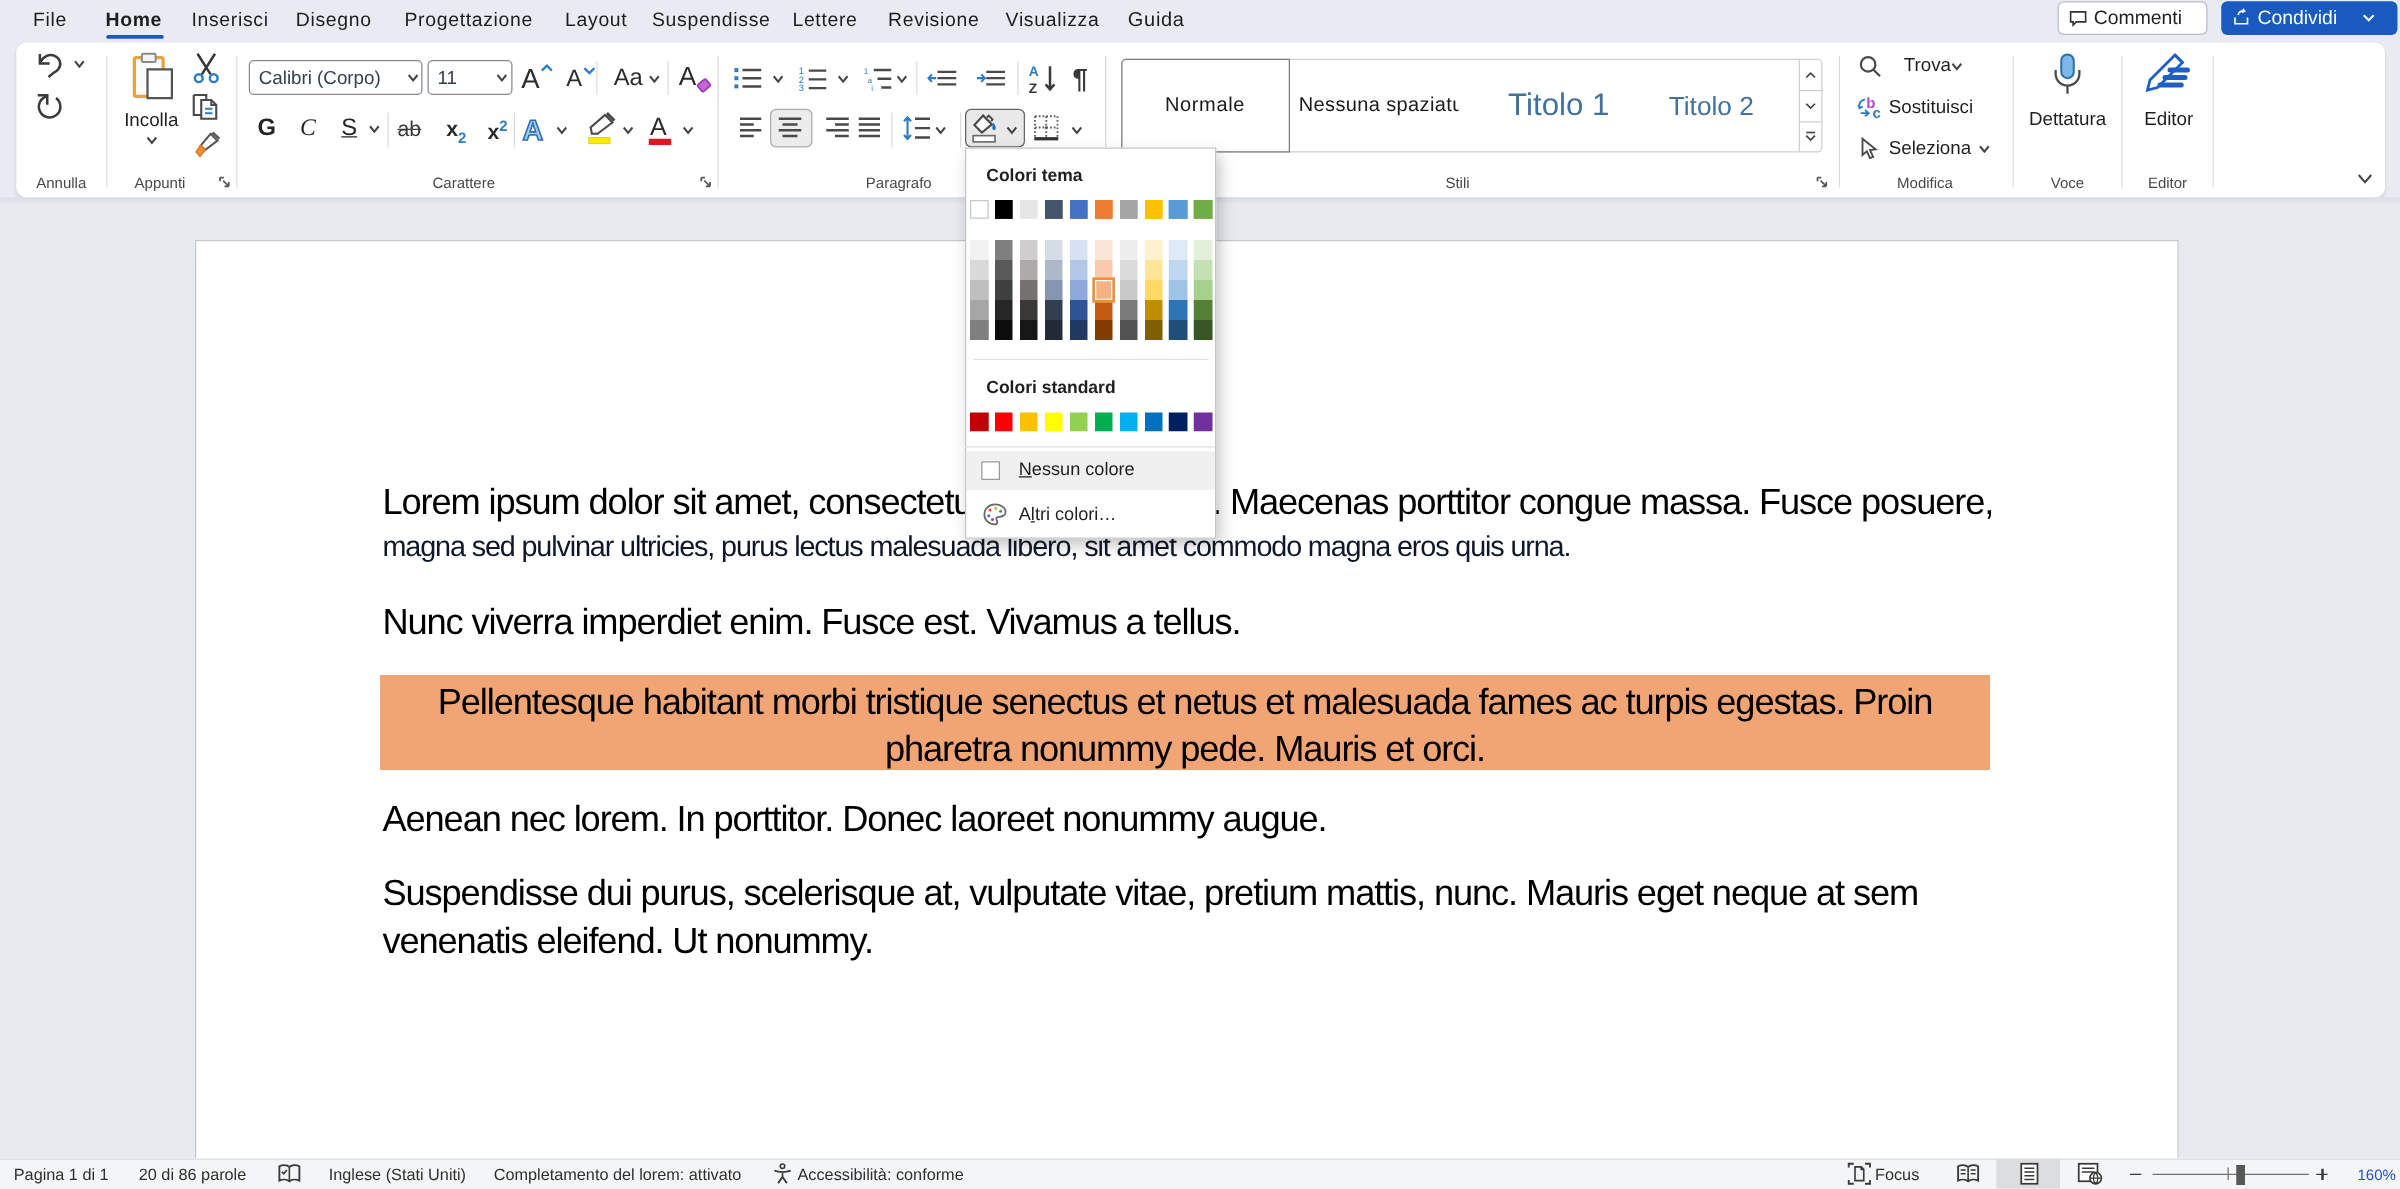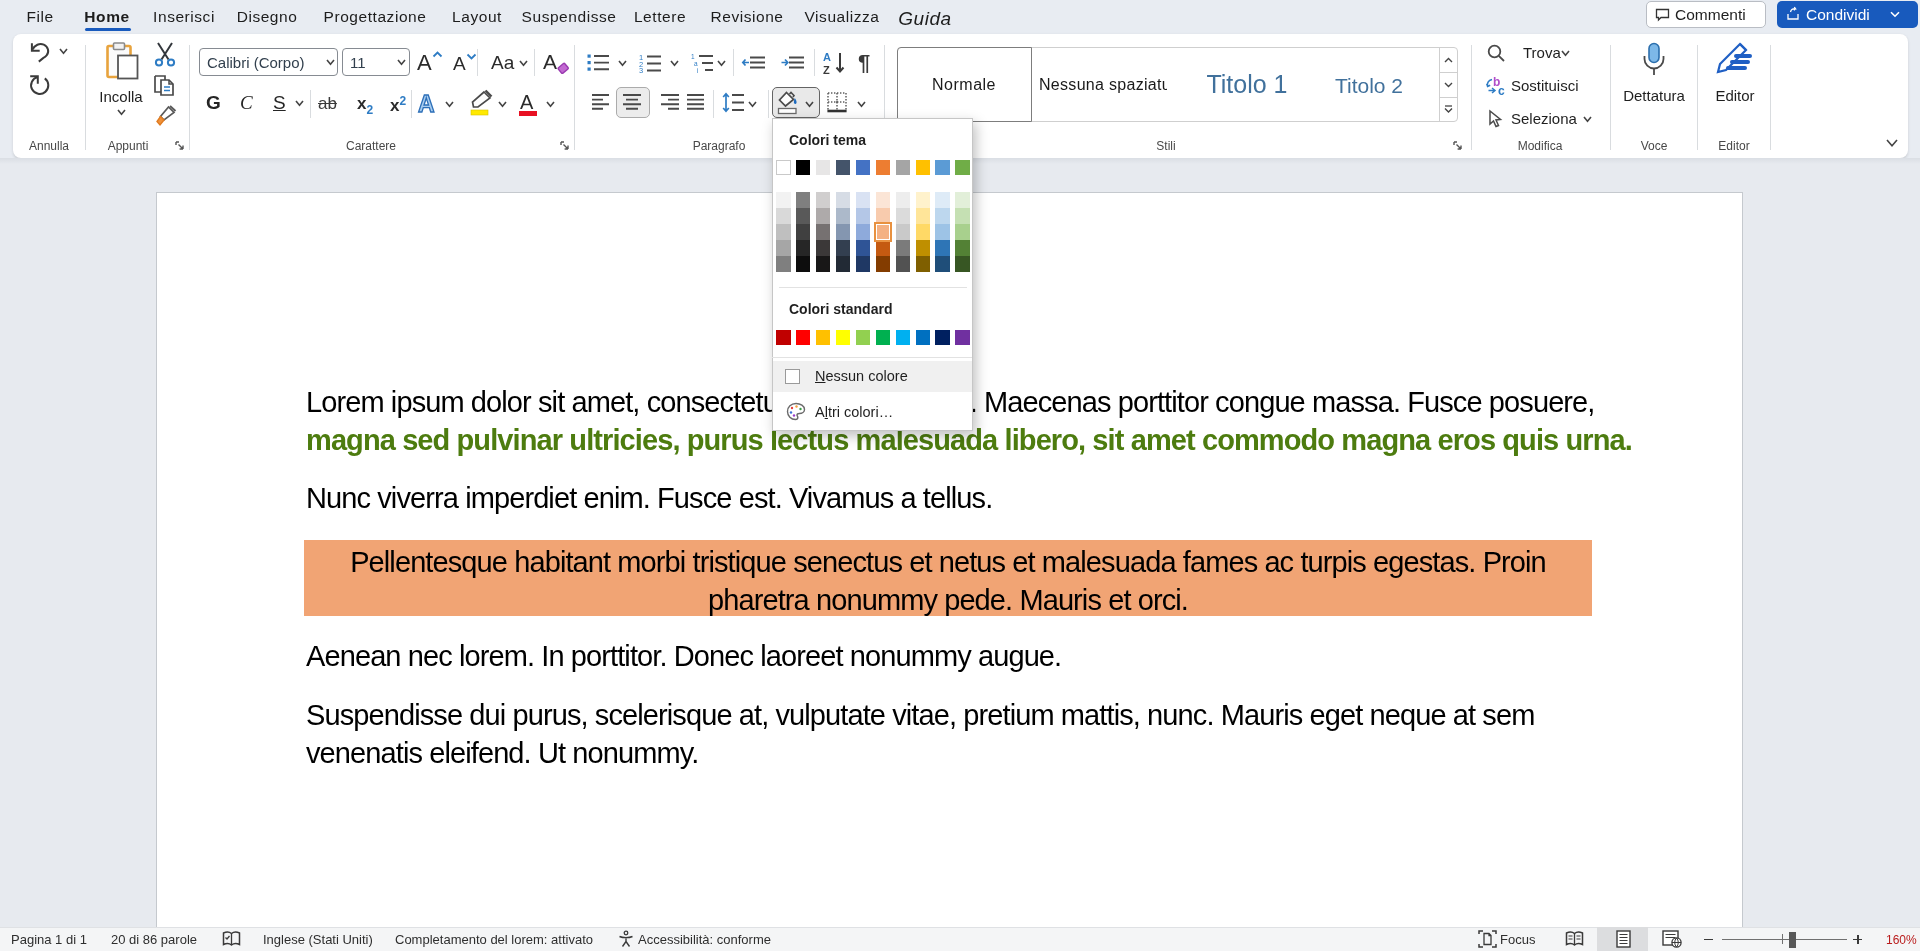--- a/index.html
+++ b/index.html
@@ -16,21 +16,21 @@
 <div class="abs nw" style="left:40px;top:8px;transform:translateX(-50%);font-size:15.5px;letter-spacing:0.55px;color:#1d1d1d;">File</div>
 <div class="abs nw" style="left:107px;top:8px;transform:translateX(-50%);font-size:15.5px;letter-spacing:0.55px;color:#1d1d1d;font-weight:bold;">Home</div>
 <div class="abs nw" style="left:184px;top:8px;transform:translateX(-50%);font-size:15.5px;letter-spacing:0.55px;color:#1d1d1d;">Inserisci</div>
 <div class="abs nw" style="left:267px;top:8px;transform:translateX(-50%);font-size:15.5px;letter-spacing:0.55px;color:#1d1d1d;">Disegno</div>
 <div class="abs nw" style="left:375px;top:8px;transform:translateX(-50%);font-size:15.5px;letter-spacing:0.55px;color:#1d1d1d;">Progettazione</div>
 <div class="abs nw" style="left:477px;top:8px;transform:translateX(-50%);font-size:15.5px;letter-spacing:0.55px;color:#1d1d1d;">Layout</div>
 <div class="abs nw" style="left:569px;top:8px;transform:translateX(-50%);font-size:15.5px;letter-spacing:0.55px;color:#1d1d1d;">Suspendisse</div>
 <div class="abs nw" style="left:660px;top:8px;transform:translateX(-50%);font-size:15.5px;letter-spacing:0.55px;color:#1d1d1d;">Lettere</div>
 <div class="abs nw" style="left:747px;top:8px;transform:translateX(-50%);font-size:15.5px;letter-spacing:0.55px;color:#1d1d1d;">Revisione</div>
 <div class="abs nw" style="left:842px;top:8px;transform:translateX(-50%);font-size:15.5px;letter-spacing:0.55px;color:#1d1d1d;">Visualizza</div>
-<div class="abs nw" style="left:925px;top:8px;transform:translateX(-50%);font-size:19px;letter-spacing:0.55px;color:#1d1d1d;font-style:italic;">Guida</div>
+<div class="abs nw" style="left:925px;top:8px;transform:translateX(-50%);font-size:16px;letter-spacing:0.55px;color:#1d1d1d;">Guida</div>
 <div class="abs" style="left:85px;top:28px;width:46px;height:3.4px;background:#185abd;border-radius:2px;"></div>
 <div class="abs" style="left:1646px;top:1px;width:120px;height:27px;background:#fff;border:1px solid #b9bdc4;border-radius:5px;"></div>
 <svg class="abs" style="left:1655px;top:6.5px" width="15" height="15" viewBox="0 0 15 15">
     <path d="M1.5 2.5 h12 v8 h-7.5 l-2.5 2.5 v-2.5 h-2 z" fill="none" stroke="#333" stroke-width="1.3"></path>
   </svg>
 <div class="abs nw" style="left:1675px;top:6px;font-size:15.5px;color:#1f1f1f;">Commenti</div>
 <div class="abs" style="left:1777px;top:1px;width:141px;height:27px;background:#185abd;border-radius:5px;"></div>
 <svg class="abs" style="left:1786px;top:6px" width="15" height="15" viewBox="0 0 15 15">
     <path d="M2 8 v5 h10 v-5" fill="none" stroke="#fff" stroke-width="1.3"></path>
     <path d="M4.5 6 C5 3.5 7 2.5 9.5 2.7 L8.3 1 M9.5 2.7 L7.8 4.2" fill="none" stroke="#fff" stroke-width="1.3"></path>
@@ -297,21 +297,21 @@
 <div class="abs nw" style="left:1735px;top:87px;transform:translateX(-50%);font-size:15px;color:#1f1f1f;">Editor</div>
 <div class="lbl" style="left:1734px;top:139px;">Editor</div>
 <svg class="abs" style="left:1886.0px;top:139px" width="12" height="7" viewBox="0 0 12 7">
     <path d="M1 1 L6.0 6.8 L11 1" fill="none" stroke="#444" stroke-width="1.6"></path>
   </svg>
 <div class="abs" style="left:0;top:158px;width:1920px;height:769px;background:#e7eaef;"></div>
 <div class="abs" style="left:0;top:158px;width:1920px;height:6px;background:linear-gradient(#dadee4,#e7eaef);"></div>
 <div class="abs" style="left:156px;top:192px;width:1587px;height:735px;background:#fff;border:1px solid #c5c9ce;border-bottom:none;"></div>
 <div class="abs" style="left:304px;top:540px;width:1288px;height:76px;background:#f1a474;"></div>
 <div class="abs nw" style="left:306px;top:386.3px;font-size:29px;color:#000;letter-spacing:-0.9px;">Lorem ipsum dolor sit amet, consectetuer adipiscing elit. Maecenas porttitor congue massa. Fusce posuere,</div>
-<div class="abs nw" style="left:306px;top:424.3px;font-size:29px;color:#4d7c0f;letter-spacing:-0.9px;font-weight:bold;">magna sed pulvinar ultricies, purus lectus malesuada libero, sit amet commodo magna eros quis urna.</div>
+<div class="abs nw" style="left:306px;top:424.3px;font-size:23px;color:#0f172a;letter-spacing:-0.9px;">magna sed pulvinar ultricies, purus lectus malesuada libero, sit amet commodo magna eros quis urna.</div>
 <div class="abs nw" style="left:306px;top:482.3px;font-size:29px;color:#000;letter-spacing:-0.9px;">Nunc viverra imperdiet enim. Fusce est. Vivamus a tellus.</div>
 <div class="abs nw" style="left:948px;top:546.3px;transform:translateX(-50%);font-size:29px;color:#000;letter-spacing:-0.9px;">Pellentesque habitant morbi tristique senectus et netus et malesuada fames ac turpis egestas. Proin</div>
 <div class="abs nw" style="left:948px;top:584.3px;transform:translateX(-50%);font-size:29px;color:#000;letter-spacing:-0.9px;">pharetra nonummy pede. Mauris et orci.</div>
 <div class="abs nw" style="left:306px;top:640.3px;font-size:29px;color:#000;letter-spacing:-0.9px;">Aenean nec lorem. In porttitor. Donec laoreet nonummy augue.</div>
 <div class="abs nw" style="left:306px;top:699.3px;font-size:29px;color:#000;letter-spacing:-0.9px;">Suspendisse dui purus, scelerisque at, vulputate vitae, pretium mattis, nunc. Mauris eget neque at sem</div>
 <div class="abs nw" style="left:306px;top:737.3px;font-size:29px;color:#000;letter-spacing:-0.9px;">venenatis eleifend. Ut nonummy.</div>
 <div class="abs" style="left:0;top:927px;width:1920px;height:24px;background:#f4f5f6;border-top:1px solid #dfe1e4;"></div>
 <div class="abs nw" style="left:11px;top:932px;font-size:13px;color:#2e2e2e;">Pagina 1 di 1</div>
 <div class="abs nw" style="left:111px;top:932px;font-size:13px;color:#2e2e2e;">20 di 86 parole</div>
 <svg class="abs" style="left:222px;top:931px" width="19" height="16" viewBox="0 0 19 16">
@@ -346,21 +346,21 @@
 <path d="M3.5 4.5 h10 M3.5 7.5 h10" stroke="#3a3a3a" stroke-width="1.2"></path>
 <circle cx="14.5" cy="12.5" r="4.6" fill="#fff" stroke="#3a3a3a" stroke-width="1.3"></circle>
 <path d="M10 12.5 h9 M14.5 8 a6.5 6.5 0 0 1 0 9 M14.5 8 a6.5 6.5 0 0 0 0 9" fill="none" stroke="#3a3a3a" stroke-width="1"></path>
   </svg>
 <div class="abs" style="left:1704px;top:938.5px;width:9px;height:1.8px;background:#3a3a3a;"></div>
 <div class="abs" style="left:1722px;top:938.8px;width:125px;height:1.2px;background:#707070;"></div>
 <div class="abs" style="left:1782px;top:934px;width:1.4px;height:10px;background:#707070;"></div>
 <div class="abs" style="left:1789px;top:931.5px;width:7px;height:16px;background:#585858;"></div>
 <div class="abs" style="left:1853px;top:938.5px;width:9px;height:1.8px;background:#3a3a3a;"></div>
 <div class="abs" style="left:1857px;top:934.5px;width:1.8px;height:9px;background:#3a3a3a;"></div>
-<div class="abs nw" style="left:1886px;top:933px;font-size:12px;color:#b91c1c;">160%</div>
+<div class="abs nw" style="left:1886px;top:933px;font-size:12px;color:#1d4ed8;">160%</div>
 <div class="abs" style="left:772px;top:118px;width:201px;height:313px;background:#fff;border:1px solid #c6c6c6;box-shadow:3px 5px 12px rgba(0,0,0,0.25);"></div>
 <div class="abs nw" style="left:789px;top:132px;font-size:14px;font-weight:bold;color:#1f1f1f;">Colori tema</div>
 <div class="abs" style="left:776.0px;top:160px;width:14.6px;height:15px;background:#FFFFFF;border:1px solid #c9c9c9;"></div>
 <div class="abs" style="left:795.9px;top:160px;width:14.6px;height:15px;background:#000000;border:1px solid #000000;"></div>
 <div class="abs" style="left:815.9px;top:160px;width:14.6px;height:15px;background:#E7E6E6;border:1px solid #E7E6E6;"></div>
 <div class="abs" style="left:835.8px;top:160px;width:14.6px;height:15px;background:#44546A;border:1px solid #44546A;"></div>
 <div class="abs" style="left:855.7px;top:160px;width:14.6px;height:15px;background:#4472C4;border:1px solid #4472C4;"></div>
 <div class="abs" style="left:875.6px;top:160px;width:14.6px;height:15px;background:#ED7D31;border:1px solid #ED7D31;"></div>
 <div class="abs" style="left:895.6px;top:160px;width:14.6px;height:15px;background:#A5A5A5;border:1px solid #A5A5A5;"></div>
 <div class="abs" style="left:915.5px;top:160px;width:14.6px;height:15px;background:#FFC000;border:1px solid #FFC000;"></div>

